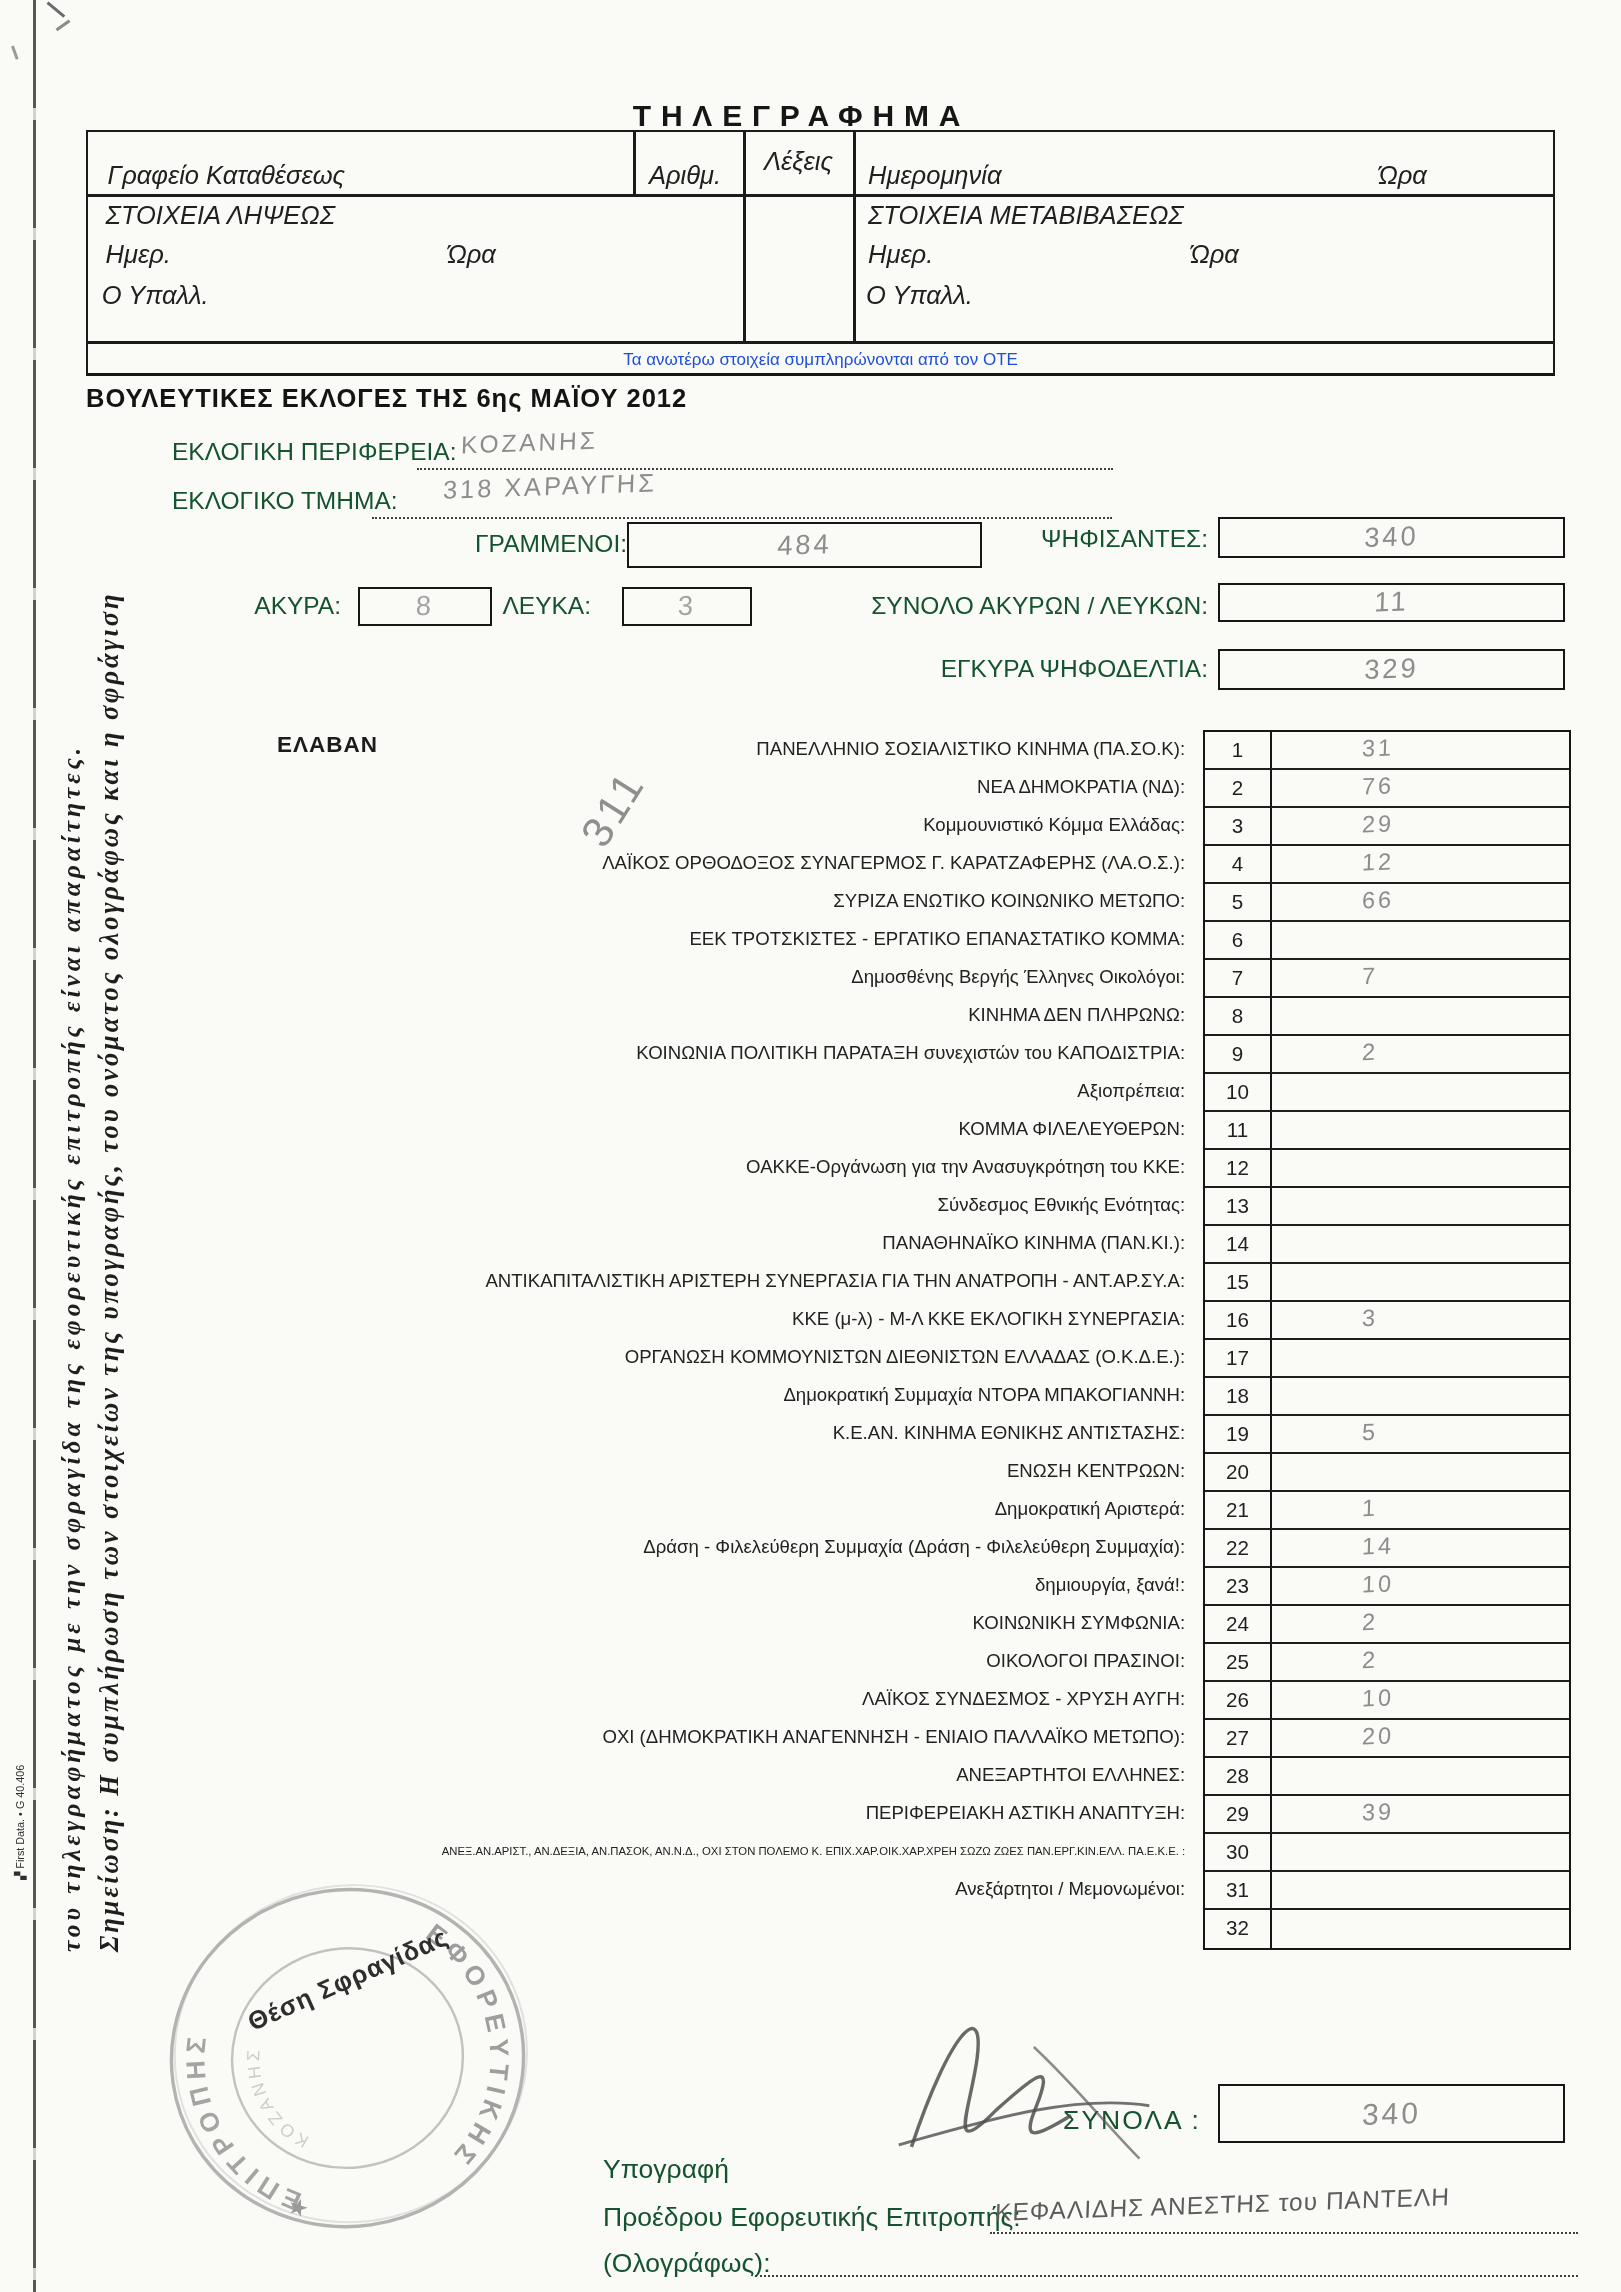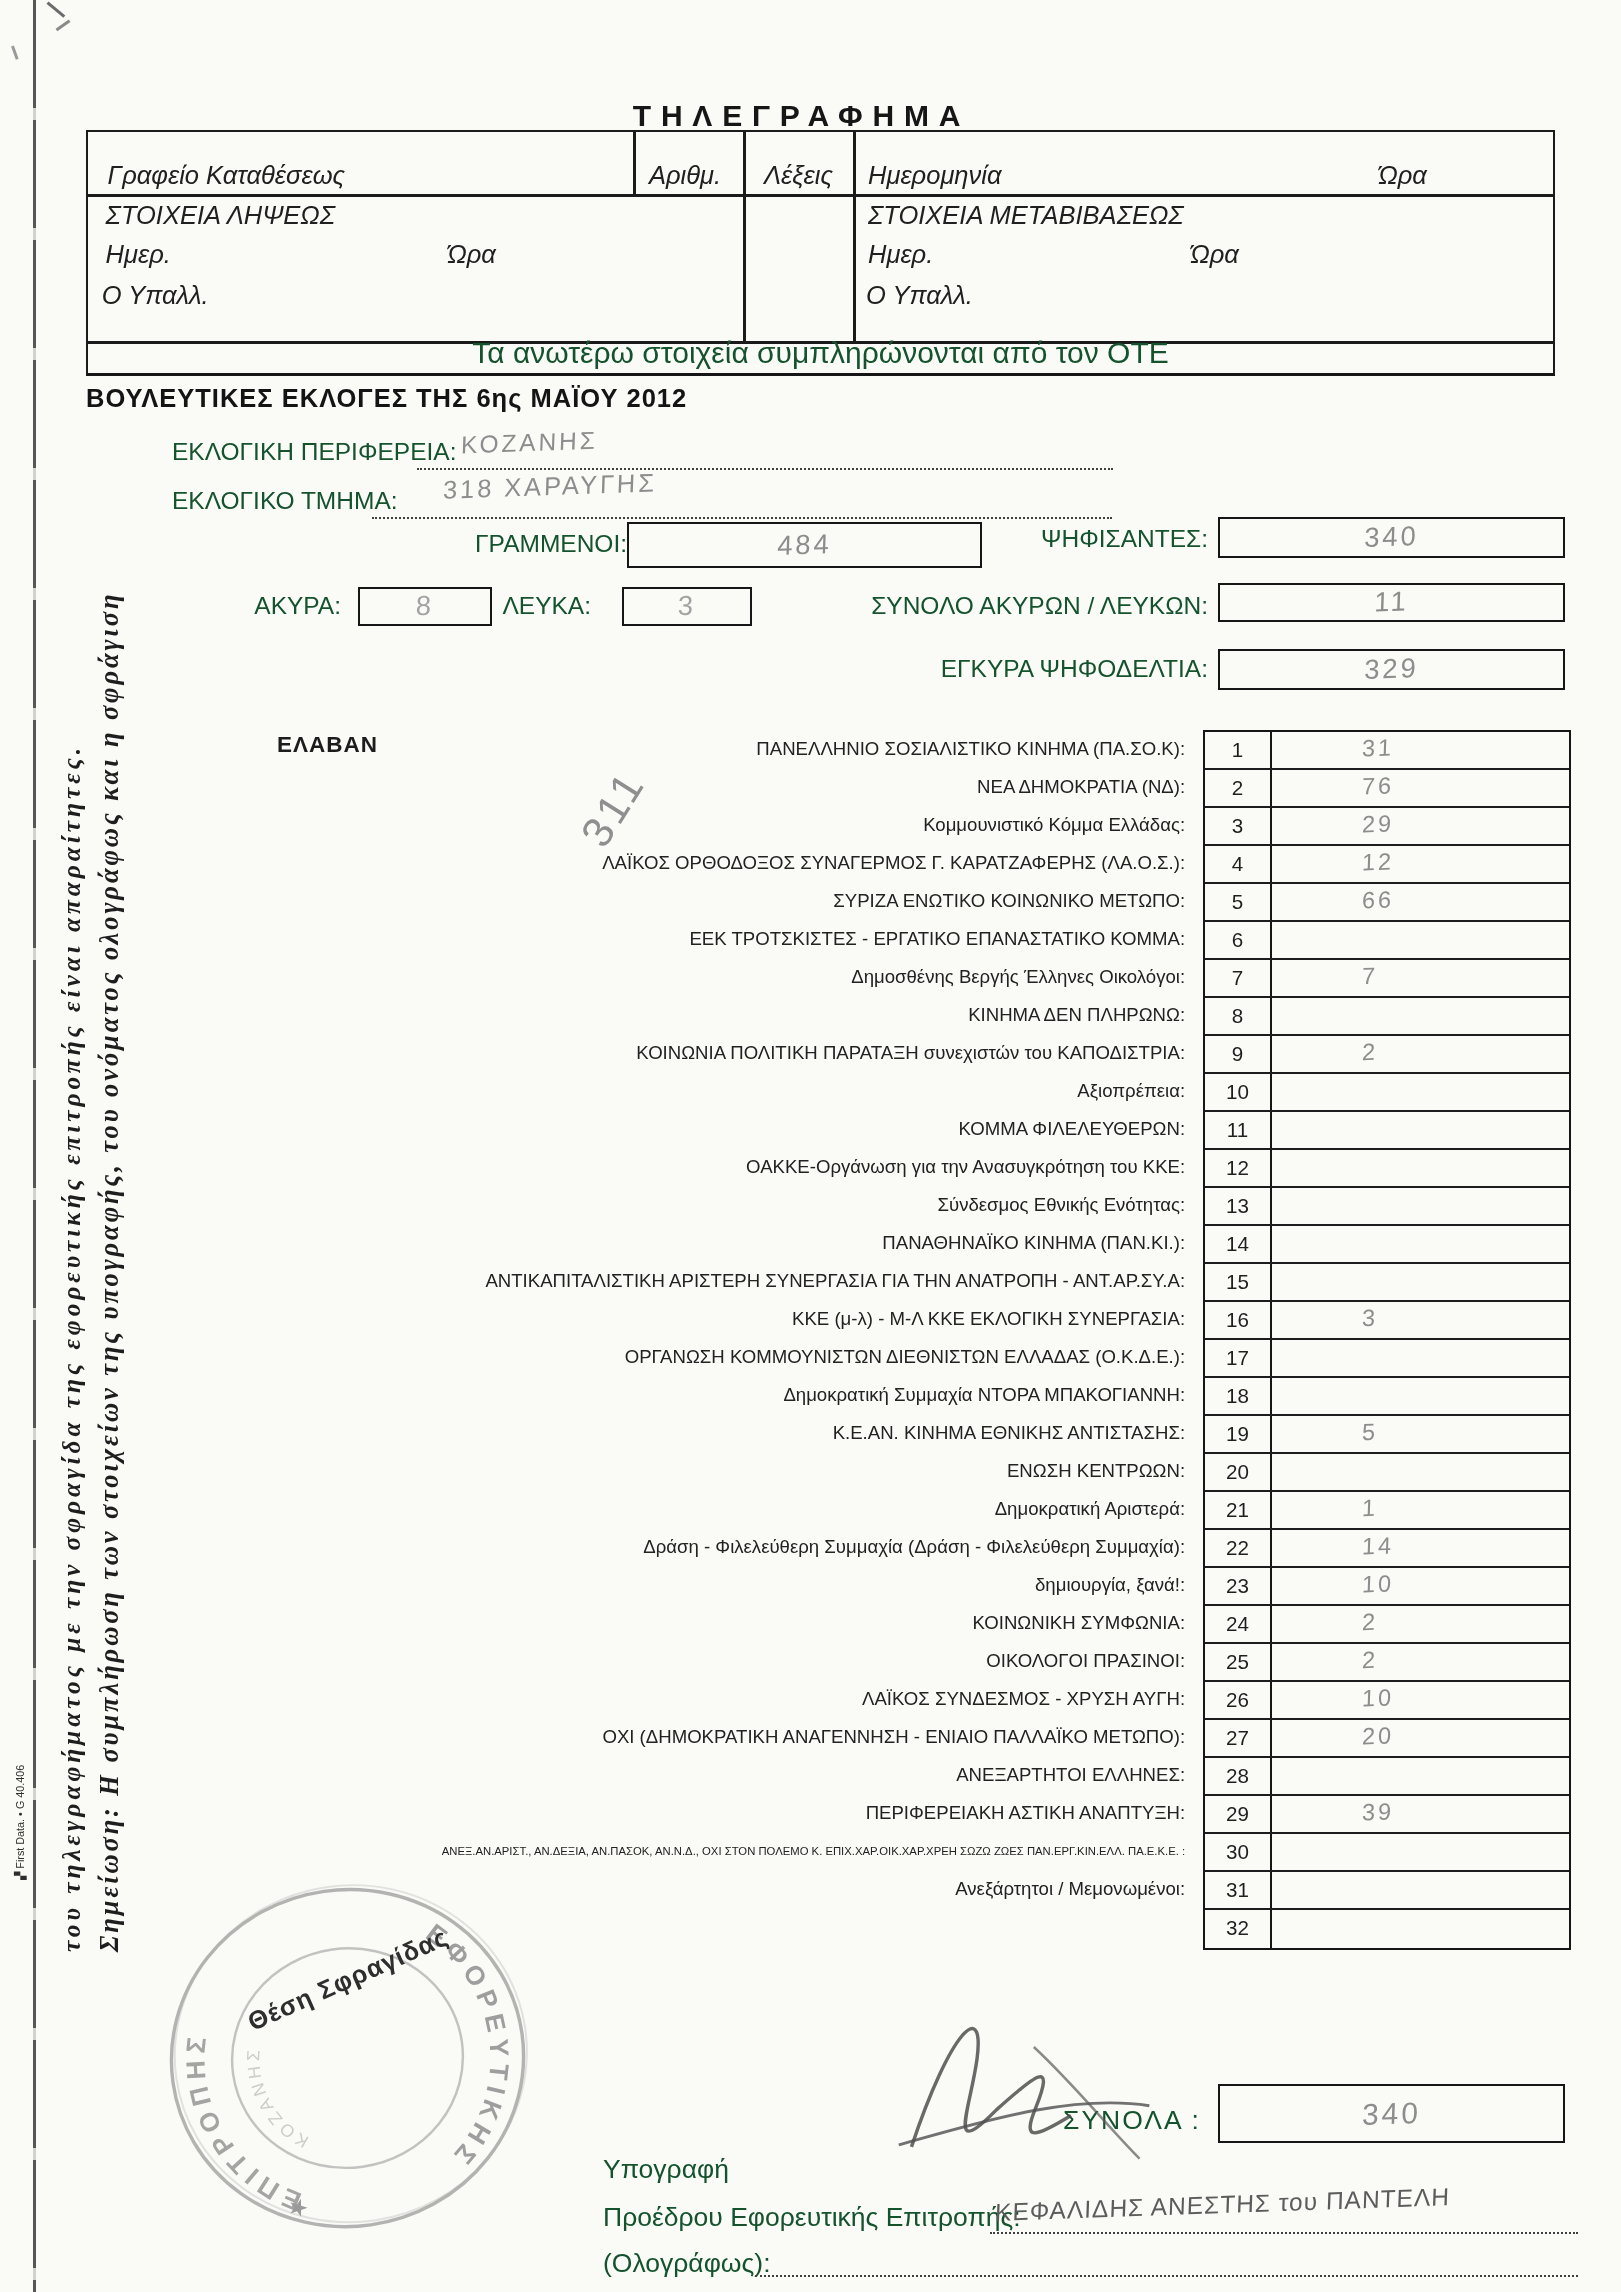--- a/index.html
+++ b/index.html
@@ -16,22 +16,22 @@
   .main-title{left:86px;top:71px;width:1431px;text-align:center;font-size:30px;font-weight:bold;
     letter-spacing:9.8px;color:#161616;margin-top:28px;}
   
   .ote{left:86px;top:130px;width:1469px;height:246px;border:2.9px solid #1b1b1b;border-bottom:3.9px solid #161616;box-sizing:border-box;padding-left:45px;}
   .ote .hA{position:absolute;left:0;top:62px;width:100%;height:2.9px;background:#1b1b1b;}
   .ote .hB{position:absolute;left:0;top:209px;width:100%;height:2.9px;background:#1b1b1b;}
   .ote .v646{position:absolute;left:545px;top:0;width:2.9px;height:62px;background:#1b1b1b;}
   .ote .v758{position:absolute;left:655px;top:0;width:2.9px;height:209px;background:#1b1b1b;}
   .ote .v871{position:absolute;left:765px;top:0;width:2.9px;height:209px;background:#1b1b1b;}
   .ote .lbl{position:absolute;font-style:italic;font-size:25.5px;color:#202020;white-space:nowrap;}
-  .ote .note{position:absolute;left:0;top:205px;width:100%;height:31px;line-height:31px;
-    text-align:center;font-size:30px;color:#14532d;}
+  .ote .note{position:absolute;left:0;top:212px;width:100%;height:31px;line-height:31px;
+    text-align:center;font-size:17px;color:#1d4ed8;}
   
   .election-title{left:86px;top:384px;width:1469px;text-align:left;font-weight:bold;
     font-size:25.5px;letter-spacing:1px;color:#141414;}
   .fieldlbl{font-size:24.5px;color:#14532d;white-space:nowrap;}
   .dotline{border-bottom:2.5px dotted #3f3f3f;}
   .hw{color:#8d8d8d;letter-spacing:2.9px;transform:rotate(-2deg) skewX(-4deg);display:inline-block;}
   .hwdark{color:#5c5c5c;}
   .district-lbl{left:172px;top:438px;}
   .district-line{left:417px;top:439px;width:696px;height:29px;}
   .district-line .hw{position:absolute;left:44px;top:-9.8px;font-size:24.5px;}
@@ -109,21 +109,21 @@
   <div class="abs main-title">ΤΗΛΕΓΡΑΦΗΜΑ</div>
 
   <div class="abs ote">
     <div class="hA"></div>
     <div class="hB"></div>
     <div class="v646"></div>
     <div class="v758"></div>
     <div class="v871"></div>
     <span class="lbl" style="left:19.6px;top:29px;">Γραφείο Καταθέσεως</span>
     <span class="lbl" style="left:561px;top:29px;">Αριθμ.</span>
-    <span class="lbl" style="left:676px;top:29px;">Λέξεις</span>
+    <span class="lbl" style="left:676px;top:15px;">Λέξεις</span>
     <span class="lbl" style="left:780px;top:29px;">Ημερομηνία</span>
     <span class="lbl" style="left:1290px;top:29px;">Ώρα</span>
     <span class="lbl" style="left:17.6px;top:69px;">ΣΤΟΙΧΕΙΑ ΛΗΨΕΩΣ</span>
     <span class="lbl" style="left:17.6px;top:108px;">Ημερ.</span>
     <span class="lbl" style="left:359px;top:108px;">Ώρα</span>
     <span class="lbl" style="left:13.7px;top:149px;">Ο Υπαλλ.</span>
     <span class="lbl" style="left:780px;top:69px;">ΣΤΟΙΧΕΙΑ ΜΕΤΑΒΙΒΑΣΕΩΣ</span>
     <span class="lbl" style="left:780px;top:108px;">Ημερ.</span>
     <span class="lbl" style="left:1102px;top:108px;">Ώρα</span>
     <span class="lbl" style="left:778px;top:149px;">Ο Υπαλλ.</span>

